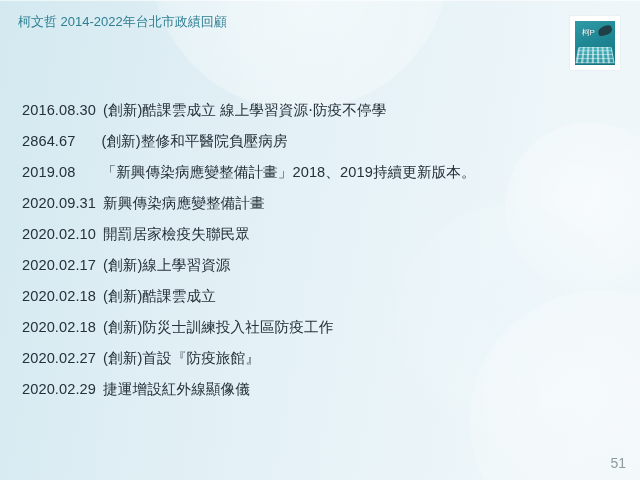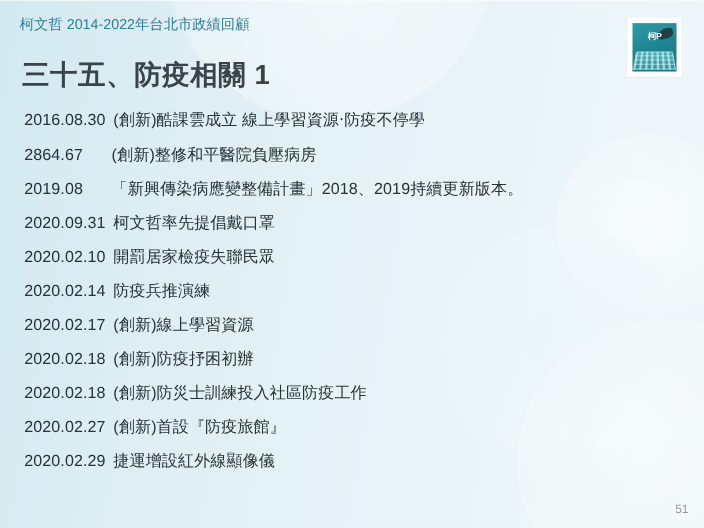--- a/index.html
+++ b/index.html
@@ -160,42 +160,42 @@
   }
   .logo-mark {
     position: absolute;
     left: 7px;
     top: 7px;
     width: 26px;
     height: 18px;
     font-size: 8px;
     line-height: 9px;
     color: #ffffff;
-    font-weight: 700;
-    text-align: center;
+    font-weight: 400;
+    text-align: left;
     letter-spacing: -0.5px;
     text-shadow: 0 0 1px rgba(0,0,0,0.35);
   }
   .logo-swoosh {
     position: absolute;
     right: 3px;
     top: 5px;
     width: 14px;
     height: 9px;
     background: #20333a;
     border-radius: 60% 30% 45% 20%;
     transform: rotate(-14deg);
     opacity: 0.85;
   }
 
   .page-number {
     position: absolute;
     right: 14px;
     bottom: 11px;
-    font-size: 11px;
+    font-size: 14px;
     line-height: 12px;
     color: #8f9aa1;
   }
 </style>
 </head>
 <body>
 
 <div id="slide">
 
   <div class="top-rule"></div>
@@ -208,30 +208,28 @@
   <a class="breadcrumb-link">柯文哲 2014-2022年台北市政績回顧</a>
 
   <div class="logo-badge">
     <div class="logo-inner">
       <div class="logo-kb"></div>
       <div class="logo-swoosh"></div>
       <div class="logo-mark">柯P</div>
     </div>
   </div>
 
-  <div class="slide-title">三十五、防疫相關 1</div>
 
   <ul class="bullet-list">
       <li class="bullet-item"><span class="bullet-date">2016.08.30</span><span class="gap-normal"></span><span class="bullet-text">(創新)酷課雲成立  線上學習資源‧防疫不停學</span></li>
       <li class="bullet-item"><span class="bullet-date">2864.67</span><span class="gap-wide"></span><span class="bullet-text">(創新)整修和平醫院負壓病房</span></li>
       <li class="bullet-item"><span class="bullet-date">2019.08</span><span class="gap-wide"></span><span class="bullet-text">「新興傳染病應變整備計畫」2018、2019持續更新版本。</span></li>
-      <li class="bullet-item"><span class="bullet-date">2020.09.31</span><span class="gap-normal"></span><span class="bullet-text">柯文哲率先提倡戴口罩</span></li>
+      <li class="bullet-item"><span class="bullet-date">2020.09.31</span><span class="gap-normal"></span><span class="bullet-text">新興傳染病應變整備計畫</span></li>
       <li class="bullet-item"><span class="bullet-date">2020.02.10</span><span class="gap-normal"></span><span class="bullet-text">開罰居家檢疫失聯民眾</span></li>
-      <li class="bullet-item"><span class="bullet-date">2020.02.14</span><span class="gap-normal"></span><span class="bullet-text">防疫兵推演練</span></li>
       <li class="bullet-item"><span class="bullet-date">2020.02.17</span><span class="gap-normal"></span><span class="bullet-text">(創新)線上學習資源</span></li>
-      <li class="bullet-item"><span class="bullet-date">2020.02.18</span><span class="gap-normal"></span><span class="bullet-text">(創新)防疫抒困初辦</span></li>
+      <li class="bullet-item"><span class="bullet-date">2020.02.18</span><span class="gap-normal"></span><span class="bullet-text">(創新)酷課雲成立</span></li>
       <li class="bullet-item"><span class="bullet-date">2020.02.18</span><span class="gap-normal"></span><span class="bullet-text">(創新)防災士訓練投入社區防疫工作</span></li>
       <li class="bullet-item"><span class="bullet-date">2020.02.27</span><span class="gap-normal"></span><span class="bullet-text">(創新)首設『防疫旅館』</span></li>
       <li class="bullet-item"><span class="bullet-date">2020.02.29</span><span class="gap-normal"></span><span class="bullet-text">捷運增設紅外線顯像儀</span></li>
     </ul>
 
   <div class="page-number">51</div>
 </div>
 
 </body></html>

